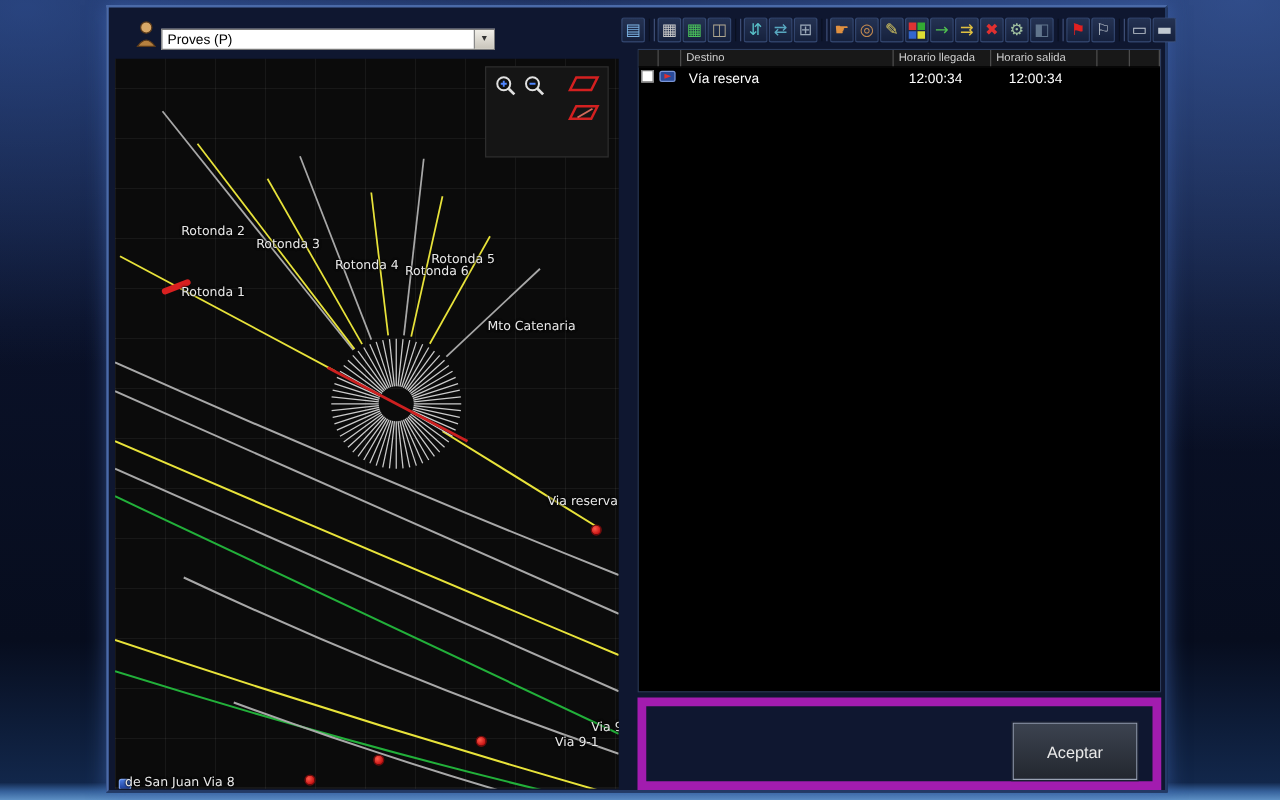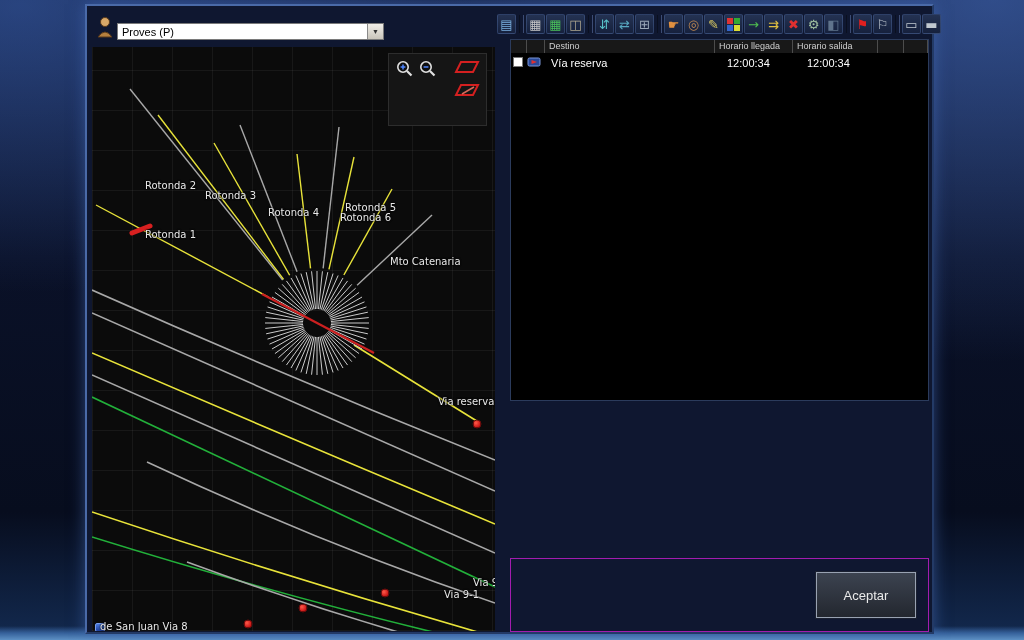--- a/index.html
+++ b/index.html
@@ -17,21 +17,21 @@
 
   .window {
     position:absolute; left:85px; top:4px; width:849px; height:630px;
     background:#0f1730;
     border:2px solid #4a6aa8;
     border-bottom-color:#233a66; border-right-color:#233a66;
     box-shadow:0 0 14px rgba(70,110,190,.55);
   }
 
   
-  .panel-header { position:absolute; left:0; top:0; width:408px; height:38px;padding-left:23px; }
+  .panel-header { position:absolute; left:12px; top:0; width:408px; height:38px;padding-left:23px; }
   .user-icon { position:absolute; left:9px; top:10px; }
   .dropdown {
     position:absolute; left:30px; top:17px; width:267px; height:17px;
     background:#fff; border:1px solid #7a7a7a; display:flex; align-items:center;
     font-size:11px; color:#000; cursor:pointer;
   }
   .dd-value { flex:1; padding-left:4px; white-space:nowrap; overflow:hidden; }
   .dd-arrow {
     width:16px; height:15px; background:linear-gradient(#f0eee8,#c9c5bb);
     border-left:1px solid #8a8a8a; font-size:7px; color:#333;
@@ -82,21 +82,21 @@
     font-size:13px; line-height:1; cursor:pointer; border:1px solid rgba(90,120,180,.35);
     background:linear-gradient(#243252,#16213d); border-radius:2px; margin-right:1px;
     font-family:"DejaVu Sans", sans-serif;
   }
   .tb-sep { width:5px; height:18px; flex:0 0 auto; margin:0 2px;
     border-left:1px solid #0a1020; border-right:1px solid #3c4c74; }
   .tiles { display:grid; grid-template-columns:6px 6px; grid-template-rows:6px 6px; gap:1px; }
   .tiles i { display:block; }
 
   .table {
-    position:absolute; left:423px; top:33px; width:419px; height:362px;
+    position:absolute; left:423px; top:33px; width:419px; height:515px;
     background:#000; border:1px solid #2b3b5c;
   }
   .thead {
     display:grid; grid-template-columns:16px 18px 170px 78px 85px 26px 24px;
     height:14px; background:#181818; border-bottom:1px solid #000;
   }
   .hcell {
     font-size:9px; color:#cfcfcf; border-right:1px solid #4c4c4c;
     padding:1px 0 0 4px; white-space:nowrap; overflow:hidden;
   }
@@ -105,21 +105,21 @@
     height:17px; align-items:center; color:#fff; font-size:11px; cursor:default;
   }
   .cell { overflow:hidden; white-space:nowrap; }
   .c-dest { padding-left:6px; }
   .c-t1 { padding-left:12px; } .c-t2 { padding-left:14px; }
   .chk { width:10px; height:10px; background:#fff; border:1px solid #777; display:inline-block; margin-left:2px; }
 
   .footer {
     position:absolute; left:423px; top:552px; width:419px; height:74px;
     background:linear-gradient(125deg, #53668a 0%, #3242622 0%, #3d4f73 10%, #263552 55%, #1b2740 100%);
-    border:1px solid #a21caf;
+    border:7px solid #a21caf;
   }
   .accept {
     position:absolute; right:12px; top:13px; width:100px; height:46px;
     background:linear-gradient(#3c4350,#23272f);
     border:1px solid #99a2b2; outline:1px solid #1a2030;
     color:#eaeaea; font-size:13px; font-family:"Liberation Sans", sans-serif;
     cursor:pointer;
   }
 </style>
 </head>
@@ -256,21 +256,21 @@
       </div>
       <div class="mini-marker"></div>
     <div class="dot" style="left: 385px; top: 377px;"></div>
         <div class="dot" style="left: 293px; top: 546px;"></div>
         <div class="dot" style="left: 211px; top: 561px;"></div>
         <div class="dot" style="left: 156px; top: 577px;"></div>
         <span class="map-label" style="left: 53px; top: 133px;">Rotonda 2</span>
         <span class="map-label" style="left: 113px; top: 143px;">Rotonda 3</span>
         <span class="map-label" style="left: 176px; top: 160px;">Rotonda 4</span>
         <span class="map-label" style="left: 213px; top: 155px; margin-left: 40px;">Rotonda 5</span>
-        <span class="map-label" style="left: 248px; top: 165px;">Rotonda 6</span>
+        <span class="map-label" style="left: 232px; top: 165px;">Rotonda 6</span>
         <span class="map-label" style="left: 53px; top: 182px;">Rotonda 1</span>
         <span class="map-label" style="left: 298px; top: 209px;">Mto Catenaria</span>
         <span class="map-label" style="left: 346px; top: 349px;">Via reserva</span>
         <span class="map-label" style="left: 381px; top: 530px;">Via 9</span>
         <span class="map-label" style="left: 352px; top: 542px;">Via 9-1</span>
         <span class="map-label" style="left: 8px; top: 574px;">de San Juan Via 8</span>
       </div>
 
     <div class="toolbar" id="toolbar">
         <div class="tb-btn" style="color: rgb(122, 176, 224);">▤</div>

